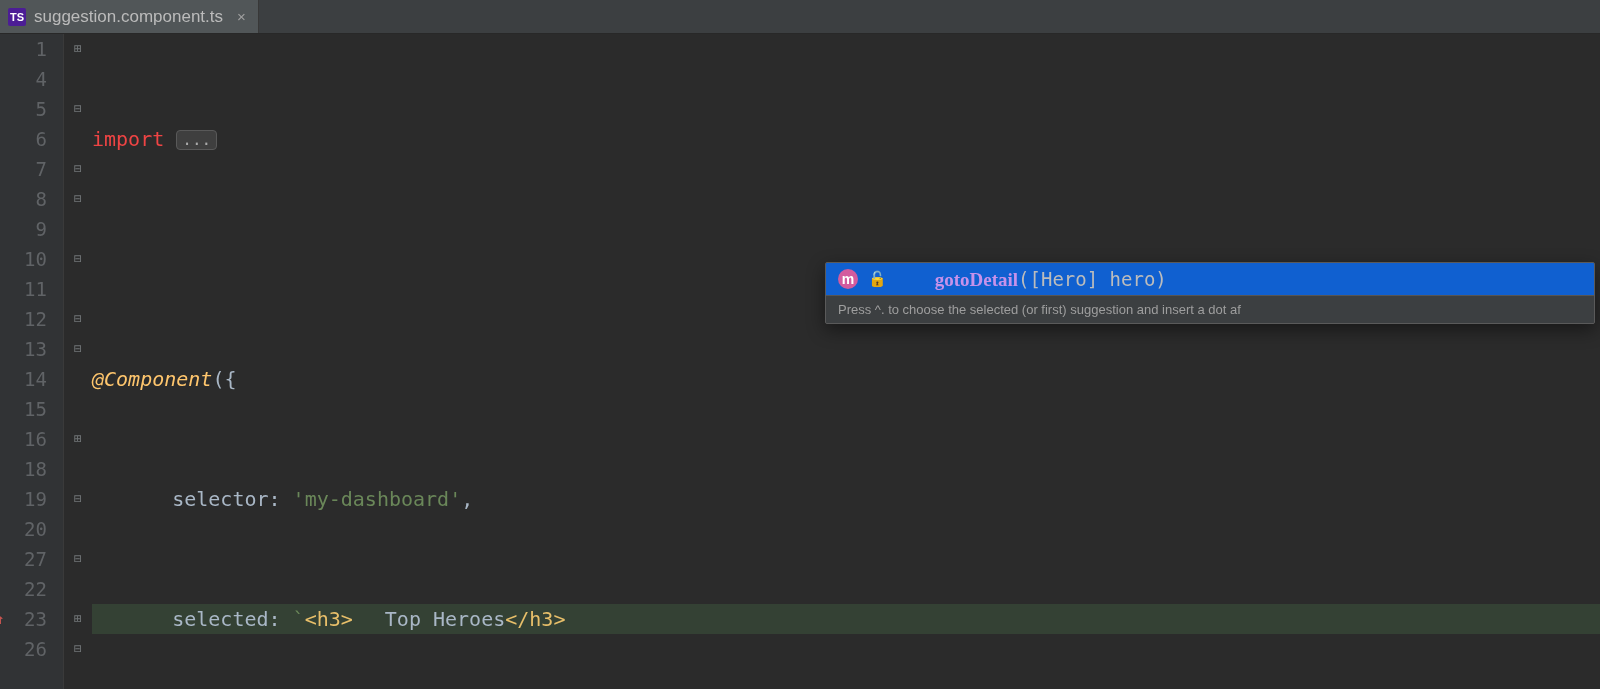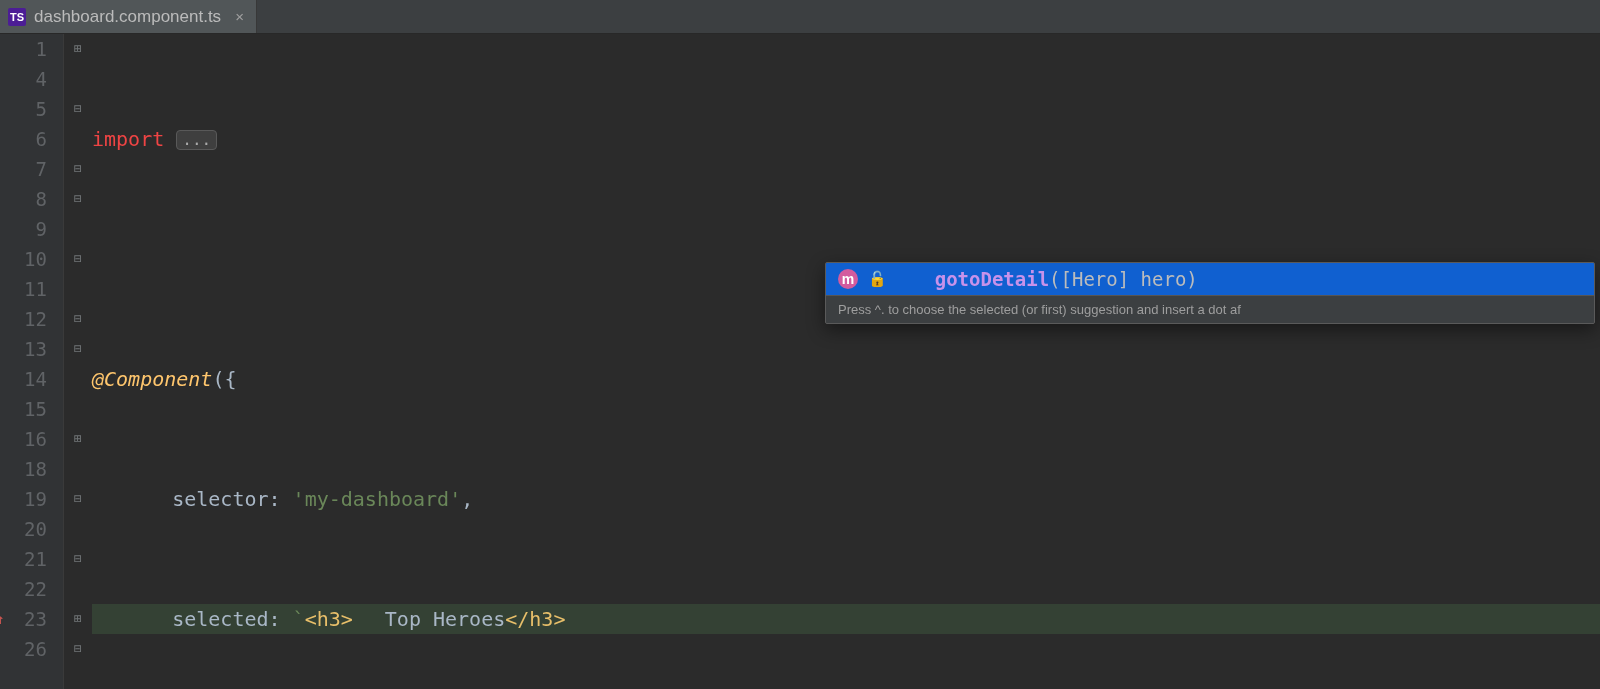--- a/index.html
+++ b/index.html
@@ -131,21 +131,21 @@
   }
   .m-badge {
     width: 20px; height: 20px;
     border-radius: 50%;
     background: #d35b9e;
     color: #ffffff;
     font: 700 14px/20px "Arial",sans-serif;
     text-align: center;
   }
   .lock-icon { color: #6fbf73; font-size: 15px; }
-  .sig-name  { color: #c792ea; font-weight: 700; }
+  .sig-name  { color: #c792ea; font-weight: 700; font-family: Liberation Serif, serif; }
   .sig-rest  { color: #bcbcbc; }
   .popup-hint {
     background: #3c3f41;
     color: #9e9e9e;
     font-family: "Segoe UI","Helvetica Neue",Arial,sans-serif;
     font-size: 13px;
     padding: 6px 12px;
     border-top: 1px solid #555;
   }
   .change-arrow {
@@ -153,21 +153,21 @@
     left:-4px;
     color:#c75450;font-size:14px;font-weight:700;
   }
 </style>
 </head>
 <body>
 
 <div class="tab-bar">
   <div class="tab">
     <span class="ts-icon">TS</span>
-    <span>dashboard.component.ts</span>
+    <span>suggestion.component.ts</span>
     <span class="close-x">×</span>
   </div>
   <div class="tab-rest"></div>
 </div>
 
 <div class="editor">
 
   <div class="gutter">
     <div>1</div>
     <div>4</div>
@@ -179,21 +179,21 @@
     <div>10</div>
     <div>11</div>
     <div>12</div>
     <div>13</div>
     <div>14</div>
     <div>15</div>
     <div>16</div>
     <div>18</div>
     <div>19</div>
     <div>20</div>
-    <div>21</div>
+    <div>27</div>
     <div>22</div>
     <div style="position:relative">
       
       <span class="change-arrow">↑</span>
       <span>23</span>
     </div>
     <div>26</div>
   </div>
 
   <div class="fold">

